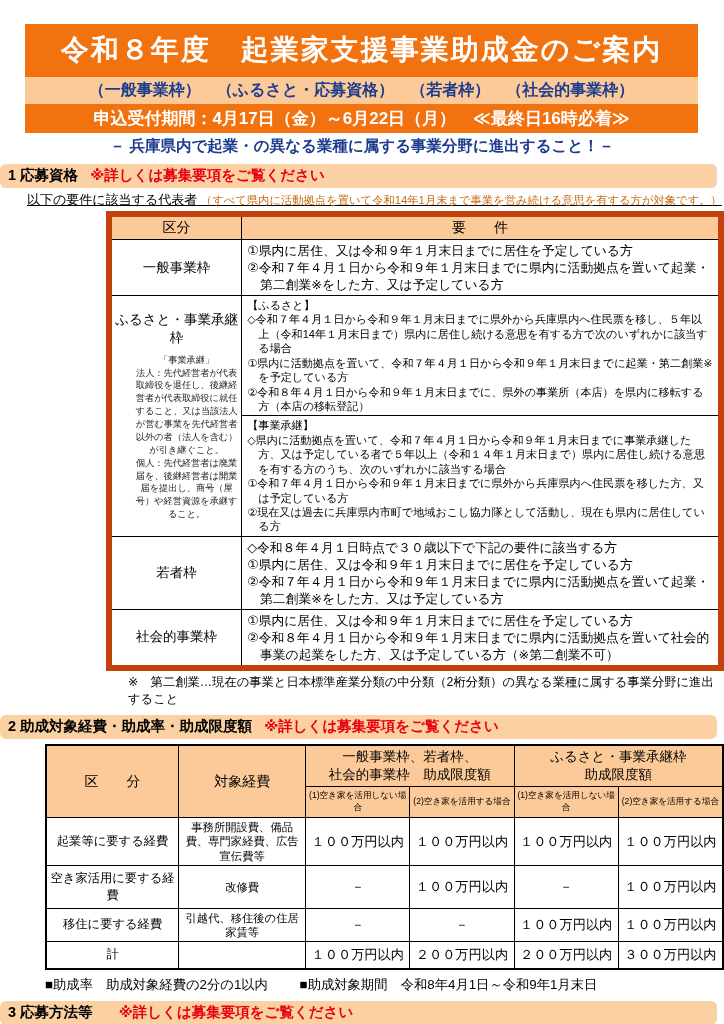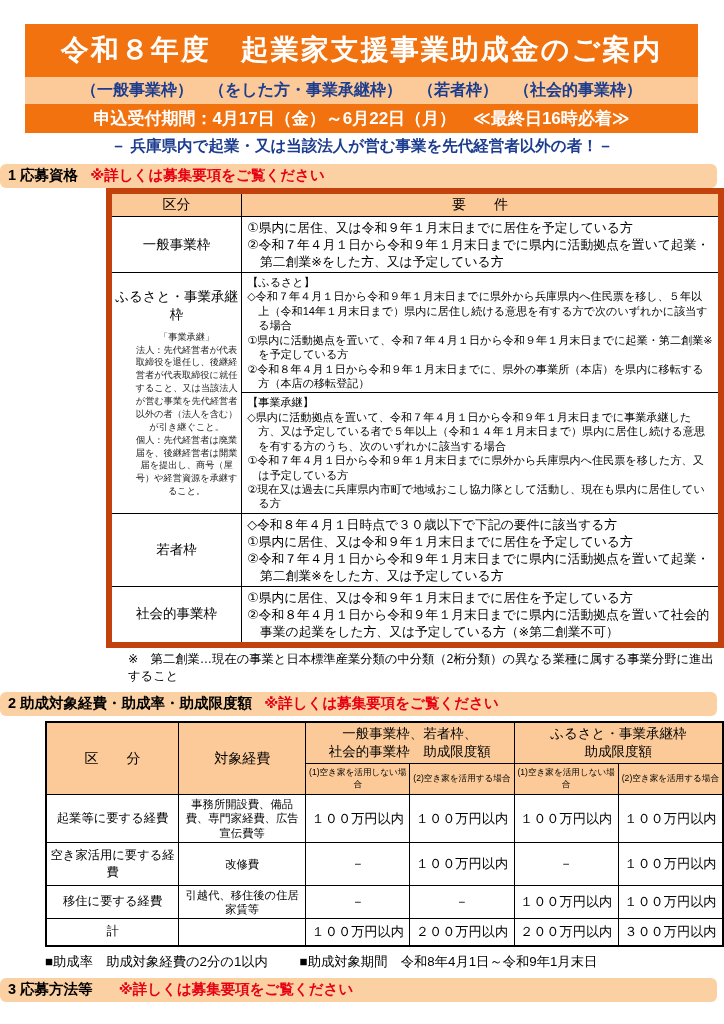--- a/index.html
+++ b/index.html
@@ -46,28 +46,32 @@
   .notes2 .sp{display:inline-block;width:28px;}
   .rednote{color:#e60012;font-weight:bold;font-size:13.3px;margin:3px 0 0 95px;}
 </style>
 </head>
 <body>
 
 <div class="page">
 
   <div class="hdr">
     <div class="hdr-title">令和８年度　起業家支援事業助成金のご案内</div>
-    <div class="hdr-frames">（一般事業枠）　（をした方・事業承継枠）　（若者枠）　（社会的事業枠）</div>
+    <div class="hdr-frames">（一般事業枠）　（ふるさと・応募資格）　（若者枠）　（社会的事業枠）</div>
     <div class="hdr-period">申込受付期間：4月17日（金）～6月22日（月）　≪最終日16時必着≫</div>
   </div>
-  <div class="slogan">－ 兵庫県内で起業・又は当該法人が営む事業を先代経営者以外の者！－</div>
+  <div class="slogan">－ 兵庫県内で起業・の異なる業種に属する事業分野に進出すること！－</div>
 
   <div class="secbar">
     <span>1 応募資格</span>
     <span class="red">※詳しくは募集要項をご覧ください</span>
+  </div>
+  <div class="intro">
+    <span>以下の要件に該当する代表者</span>
+    <span class="sub">（すべて県内に活動拠点を置いて令和14年1月末まで事業を営み続ける意思を有する方が対象です。）</span>
   </div>
 
   <table class="t1">
     <tbody>
         <tr>
       <th>区分</th>
       <th>要　　件</th>
     </tr>
     <tr>
       <td class="lbl">一般事業枠</td>

